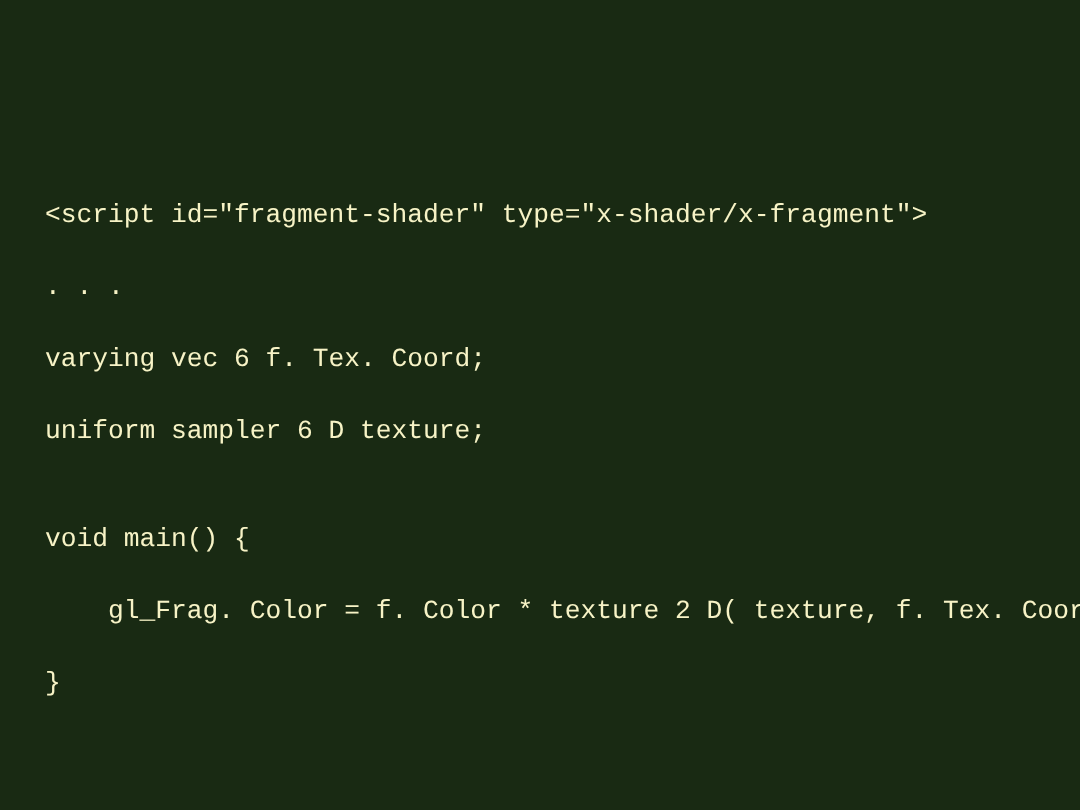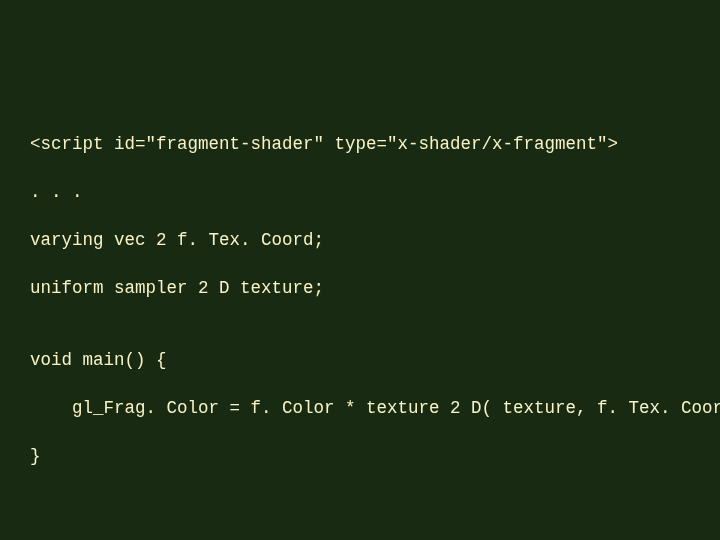--- a/index.html
+++ b/index.html
@@ -24,19 +24,19 @@
   .code-line {
     display: block;
   }
 </style>
 </head>
 <body>
 
 <div class="slide">
 <span class="code-line">&lt;script id="fragment-shader" type="x-shader/x-fragment"&gt;</span>
 <span class="code-line">. . .</span>
-<span class="code-line">varying vec 2 f. Tex. Coord;</span>
-<span class="code-line">uniform sampler 2 D texture;</span>
+<span class="code-line">varying vec 6 f. Tex. Coord;</span>
+<span class="code-line">uniform sampler 6 D texture;</span>
 <span class="code-line"></span>
 <span class="code-line">void main() {</span>
 <span class="code-line">    gl_Frag. Color = f. Color * texture 2 D( texture, f. Tex. Coord );</span>
 <span class="code-line">}</span>
 </div>
 
 </body></html>

